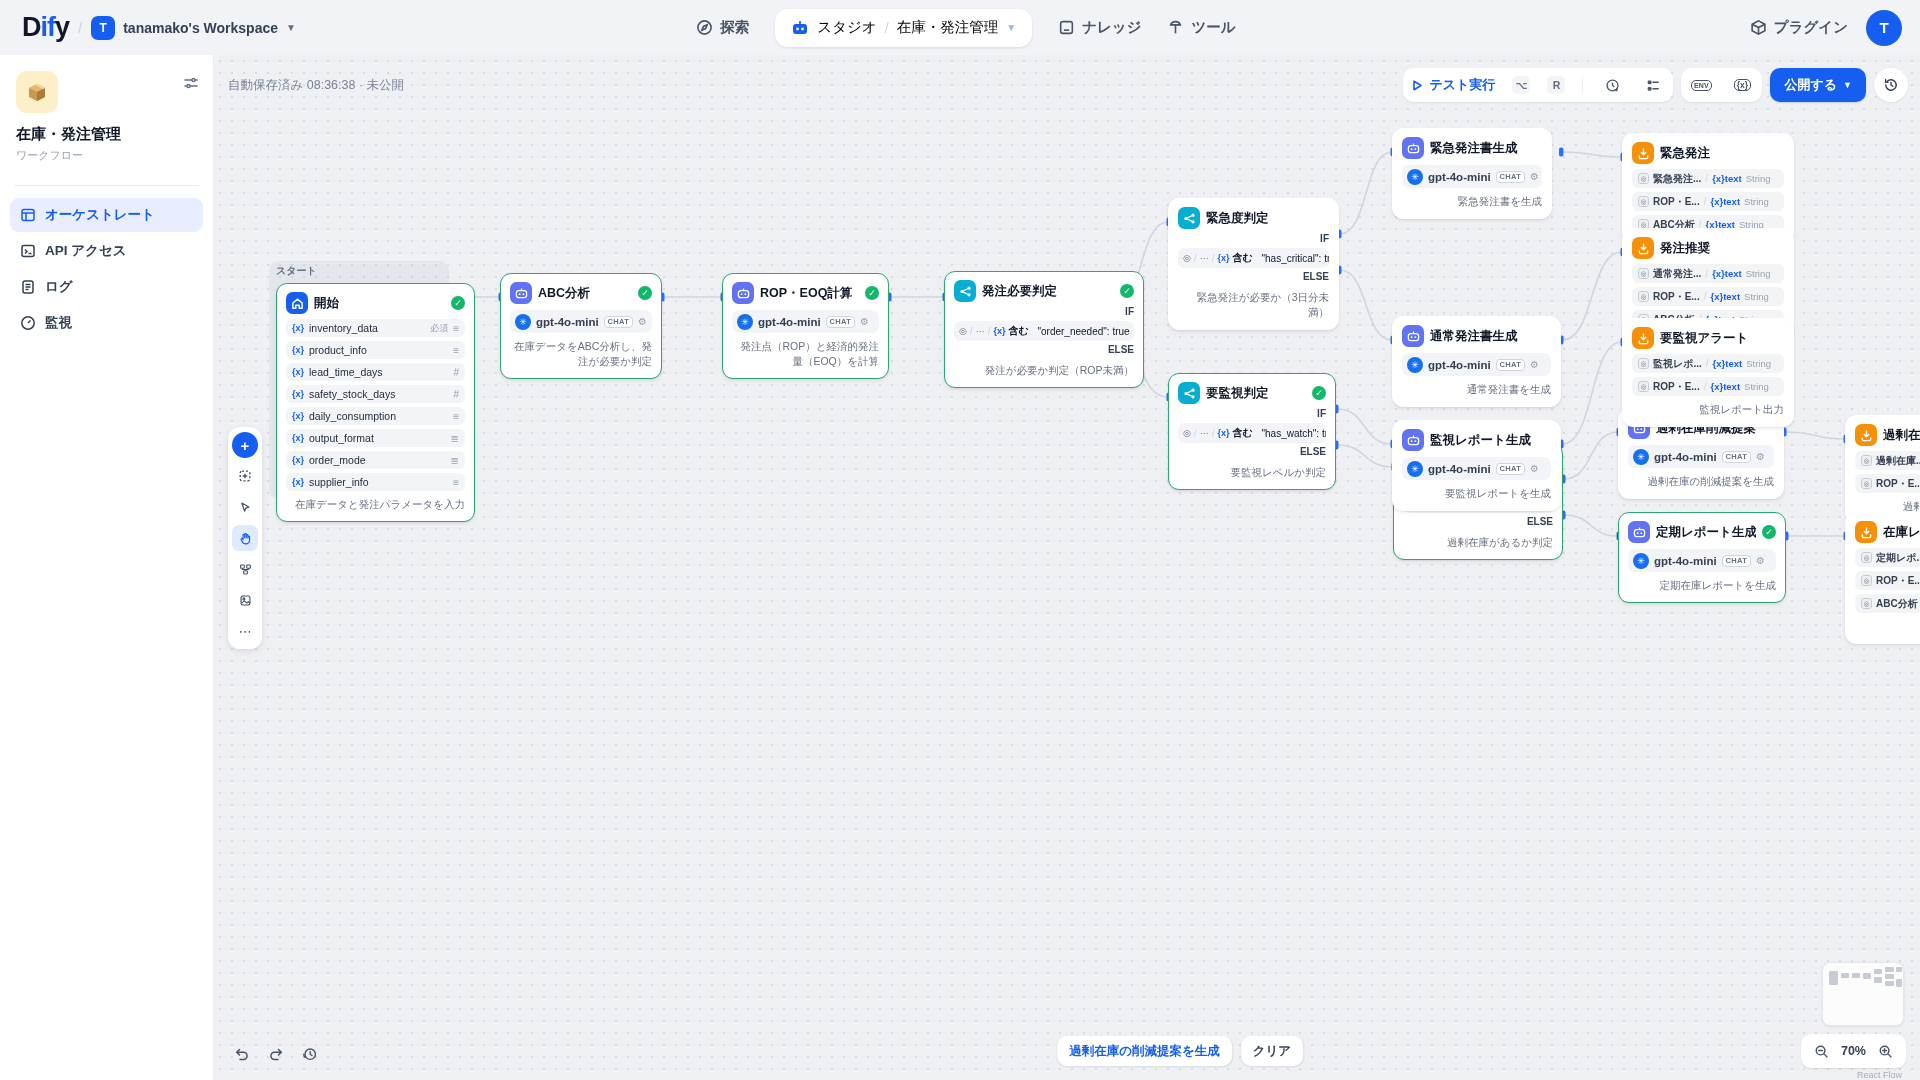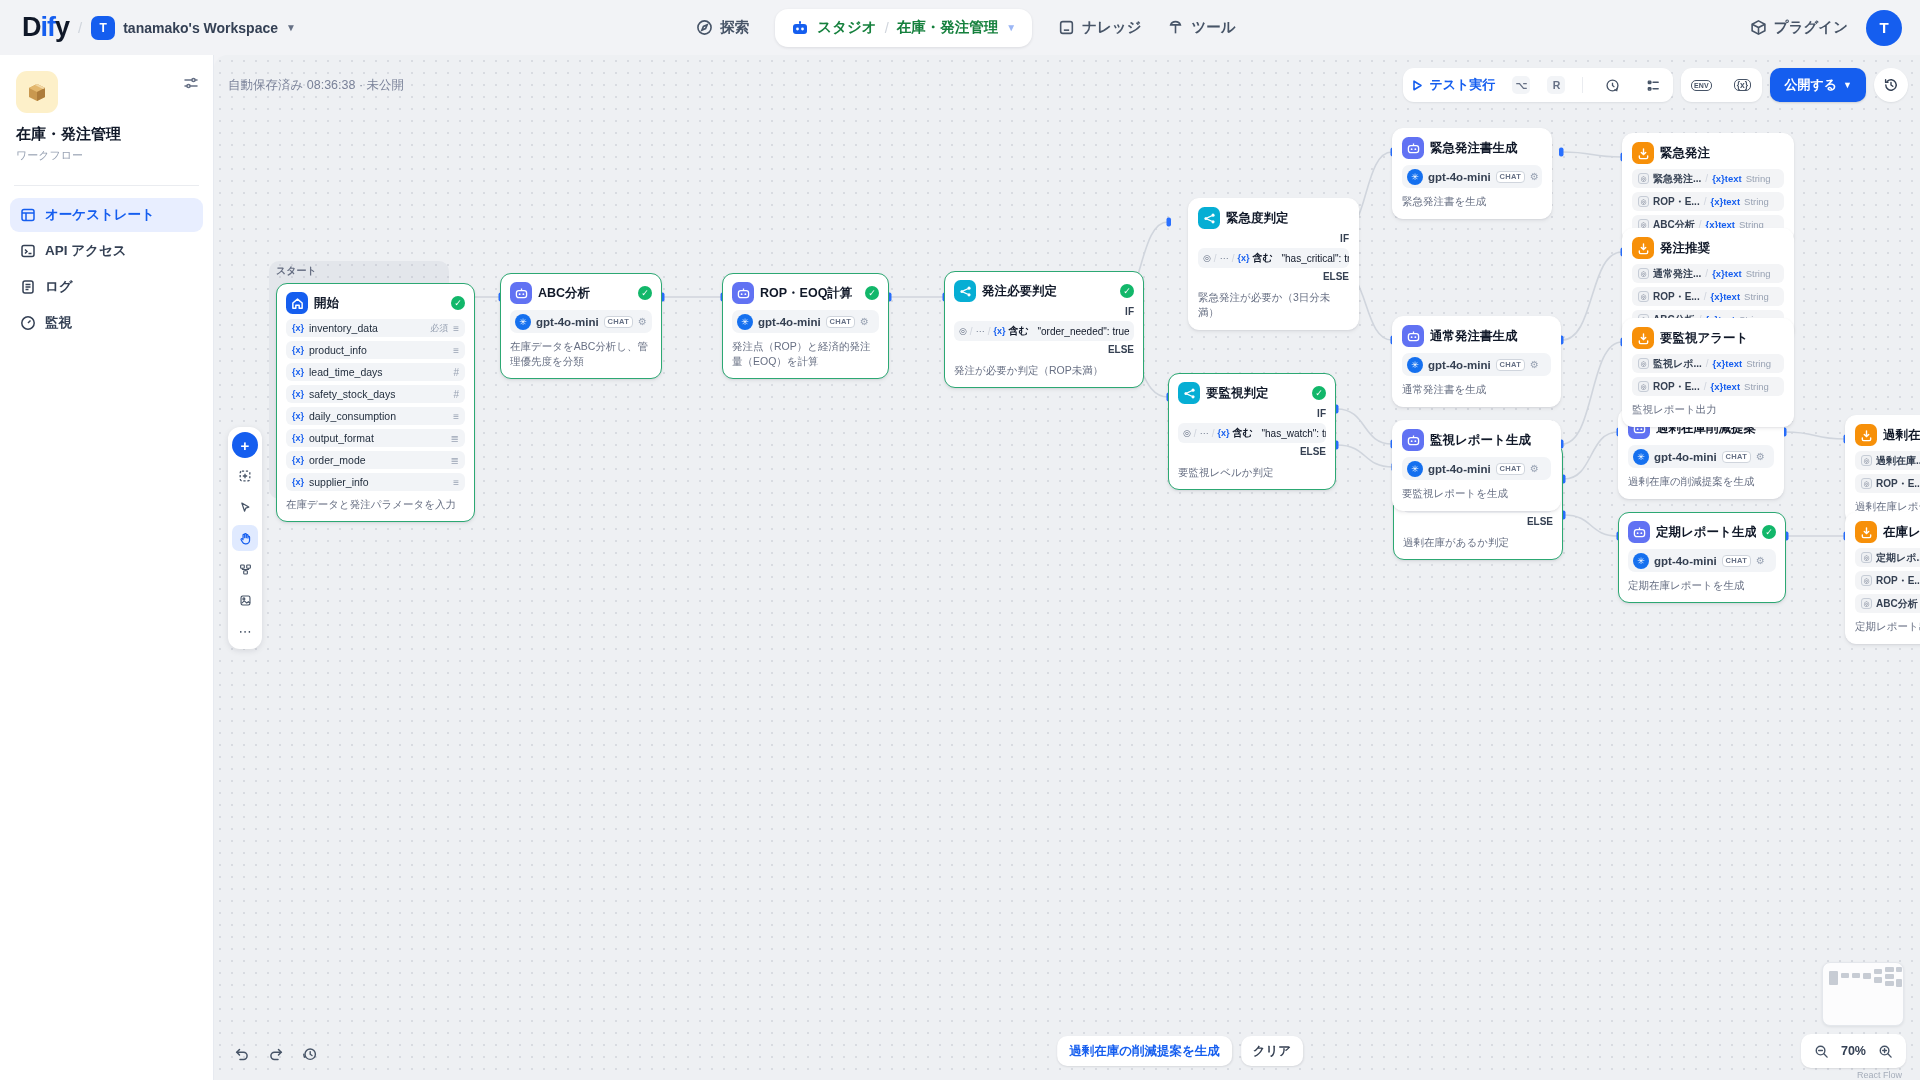--- a/index.html
+++ b/index.html
@@ -10,21 +10,21 @@
   .hdr-slash { color:#d0d5dd; font-size:15px; margin:0 9px; }
   .ws { display:flex; align-items:center; gap:8px; cursor:pointer;}
   .ws-av { width:24px; height:24px; border-radius:7px; background:#155eef; color:#fff; font-size:12px; font-weight:700; display:flex; align-items:center; justify-content:center;}
   .ws-name { font-size:14px; font-weight:600; color:#344054;}
   .ws-chev { color:#667085; font-size:10px; }
   .nav { position:absolute; left:12px; right:0; top:0; height:55px; display:flex; align-items:center; justify-content:center; gap:26px; pointer-events:none;}
   .nav > * { pointer-events:auto; }
   .nav-item { display:flex; align-items:center; gap:7px; color:#475467; font-size:14.5px; font-weight:600; cursor:pointer;}
   .nav-item svg { width:17px; height:17px; }
   .nav-pill { display:flex; align-items:center; gap:8px; background:#fff; border-radius:13px; height:38px; padding:0 16px; box-shadow:0 1px 3px rgba(16,24,40,.1); cursor:pointer;}
-  .nav-pill .t { color:#15803d; font-size:14.5px; font-weight:700;}
+  .nav-pill .t { color:#000000; font-size:14.5px; font-weight:400;}
   .nav-pill .sl { color:#d0d5dd; font-weight:400; }
   .hdr-right { position:absolute; right:0; top:0; height:55px; display:flex; align-items:center; gap:18px; padding-right:18px;}
   .avatar { width:36px; height:36px; border-radius:50%; background:#155eef; color:#fff; font-size:15px; font-weight:600; display:flex; align-items:center; justify-content:center; cursor:pointer;}
   
   .sb { position:absolute; top:55px; left:0; bottom:0; width:214px; background:#fff; border-right:1px solid #e7eaf0; z-index:40; }
   .sb-head { padding:16px 16px 10px 16px; position:relative;}
   .app-ic { width:42px; height:42px; border-radius:11px; background:#fdf0c9; display:flex; align-items:center; justify-content:center;}
   .sb-cfg { position:absolute; right:14px; top:20px; color:#667085; cursor:pointer;}
   .sb-title { font-size:15px; font-weight:700; color:#101828; margin-top:12px;}
   .sb-sub { font-size:11px; color:#98a2b3; margin-top:4px;}
@@ -72,21 +72,21 @@
   .nh { display:flex; align-items:center; gap:6px; height:24px;}
   .nic { width:22px; height:22px; border-radius:6.5px; flex:none; display:flex; align-items:center; justify-content:center; color:#fff;}
   .nic svg { width:13px; height:13px;}
   .nt { font-size:12.5px; font-weight:700; color:#101828; white-space:nowrap; overflow:hidden;}
   .chk { margin-left:auto; width:14px; height:14px; flex:none; border-radius:50%; background:#12b76a; color:#fff; font-size:9px; font-weight:700; display:flex; align-items:center; justify-content:center;}
   .mpill { margin-top:5px; background:#f2f4f7; border-radius:7px; height:23px; display:flex; align-items:center; gap:5px; padding:0 5px; white-space:nowrap; overflow:hidden;}
   .oai { width:16px; height:16px; border-radius:50%; background:#1570ef; color:#fff; font-size:9px; display:flex; align-items:center; justify-content:center; flex:none;}
   .mname { font-size:11.5px; font-weight:600; color:#354052;}
   .chat { font-size:7.5px; font-weight:700; color:#667085; border:1px solid #d0d5dd; border-radius:4px; padding:0.5px 3px; letter-spacing:.3px; background:#fff;}
   .gear { color:#98a2b3; font-size:10px; }
-  .ndesc { margin-top:6px; font-size:10.5px; color:#676f83; line-height:1.45;}
+  .ndesc { margin-top:6px; font-size:10.5px; color:#676f83; line-height:1.45;text-align:right;}
   .brl { text-align:right; font-size:10px; font-weight:800; color:#354052; margin-top:3px; height:13px;}
   .cpill { margin-top:2px; background:#f2f4f7; border-radius:6px; height:20px; display:flex; align-items:center; gap:3px; padding:0 5px; font-size:10px; color:#101828; white-space:nowrap; overflow:hidden;}
   .cpill .tok { color:#667085; font-size:9px;}
   .cpill .sl { color:#d0d5dd;}
   .cpill .vx { color:#155eef; font-weight:700; font-size:9px;}
   .cpill b { font-weight:700;}
   .vrow { margin-top:4px; background:#f2f4f7; border-radius:6px; height:18px; display:flex; align-items:center; gap:5px; padding:0 6px;}
   .vx { color:#155eef; font-weight:700; font-size:9px; flex:none;}
   .vn { font-size:10.5px; color:#1d2939; white-space:nowrap; overflow:hidden;}
   .vreq { margin-left:auto; font-size:9px; color:#98a2b3; flex:none;}
@@ -380,21 +380,21 @@
           </span>
           <span class="nt">ABC分析</span>
           <span class="chk">✓</span>
         </div>
         <div class="mpill">
           <span class="oai">✳</span>
           <span class="mname">gpt-4o-mini</span>
           <span class="chat">CHAT</span>
           <span class="gear">⚙</span>
         </div>
-        <div class="ndesc">在庫データをABC分析し、管理優先度を分類</div>
+        <div class="ndesc">在庫データをABC分析し、発注が必要か判定</div>
       </div>
       <div class="node sel" style="left: 508px; top: 218px; width: 167px; z-index: 10;">
         <div class="nh">
           <span class="nic" style="background: rgb(97, 114, 243);">
             <svg viewBox="0 0 14 14" fill="#fff">
               <rect x="1.5" y="4" width="11" height="7.5" rx="2.5" fill="none" stroke="#fff" stroke-width="1.4"></rect>
               <circle cx="5" cy="7.7" r="1"></circle>
               <circle cx="9" cy="7.7" r="1"></circle>
               <path d="M7 1.6v2.2" stroke="#fff" stroke-width="1.4"></path>
             </svg>
@@ -421,21 +421,21 @@
             </svg>
           </span>
           <span class="nt">発注必要判定</span>
           <span class="chk">✓</span>
         </div>
         <div class="brl">IF</div>
         <div class="cpill"><span class="tok">◎</span><span class="sl">/</span><span class="tok">···</span><span class="sl">/</span><span class="vx">{x}</span> <b>含む</b>&nbsp;<span class="cv-val">"order_needed": true</span></div>
         <div class="brl">ELSE</div>
         <div class="ndesc">発注が必要か判定（ROP未満）</div>
       </div>
-      <div class="node" style="left: 954px; top: 143px; width: 171px; z-index: 10; margin-left: 20px;">
+      <div class="node" style="left: 954px; top: 143px; width: 171px; z-index: 10;">
         <div class="nh">
           <span class="nic" style="background: rgb(6, 174, 212);">
             <svg viewBox="0 0 14 14" fill="#fff">
               <circle cx="3.2" cy="7" r="1.7"></circle>
               <circle cx="10.8" cy="3.4" r="1.7"></circle>
               <circle cx="10.8" cy="10.6" r="1.7"></circle>
               <path d="M4.5 6.3l5-2.3M4.5 7.7l5 2.3" stroke="#fff" stroke-width="1.3"></path>
             </svg>
           </span>
           <span class="nt">緊急度判定</span>

